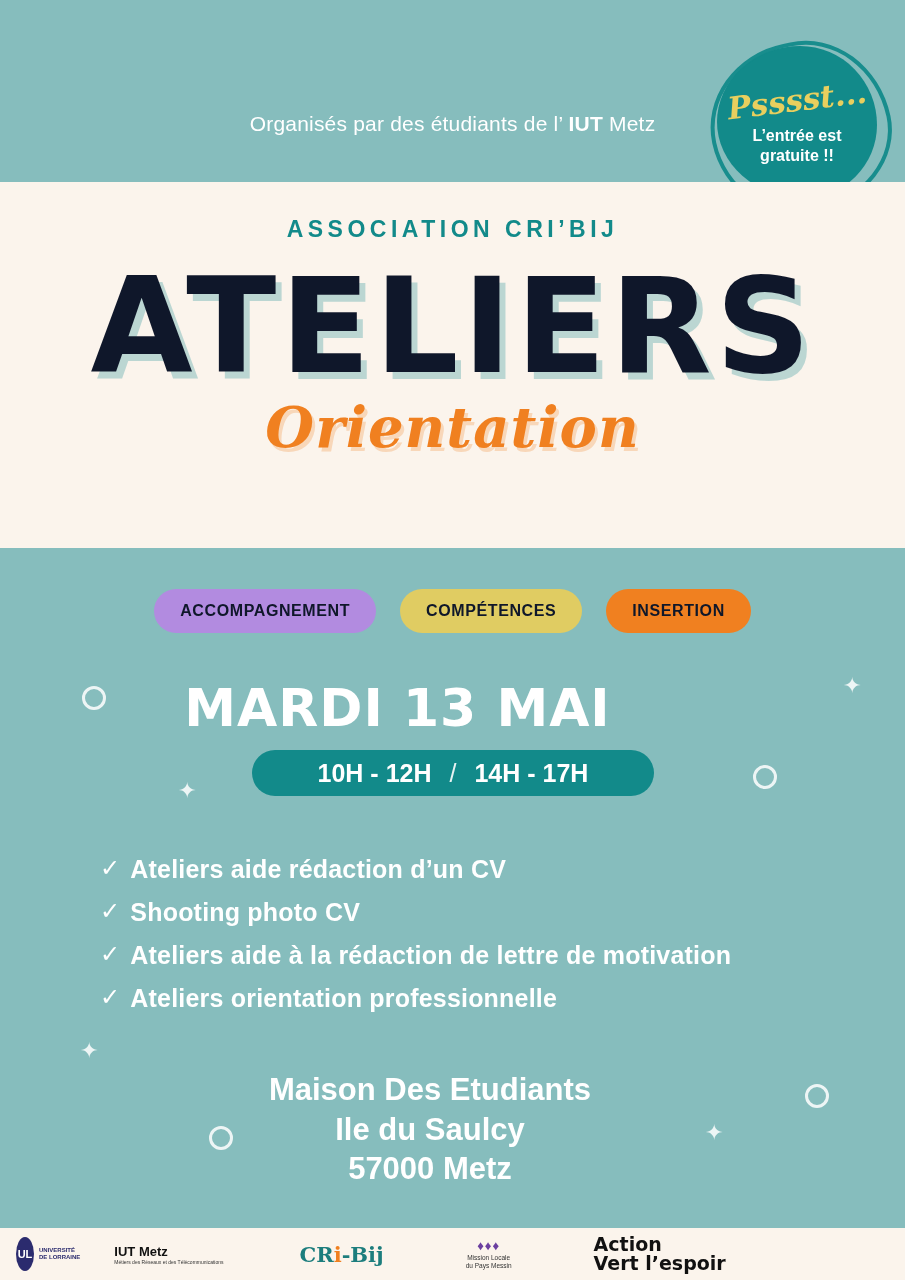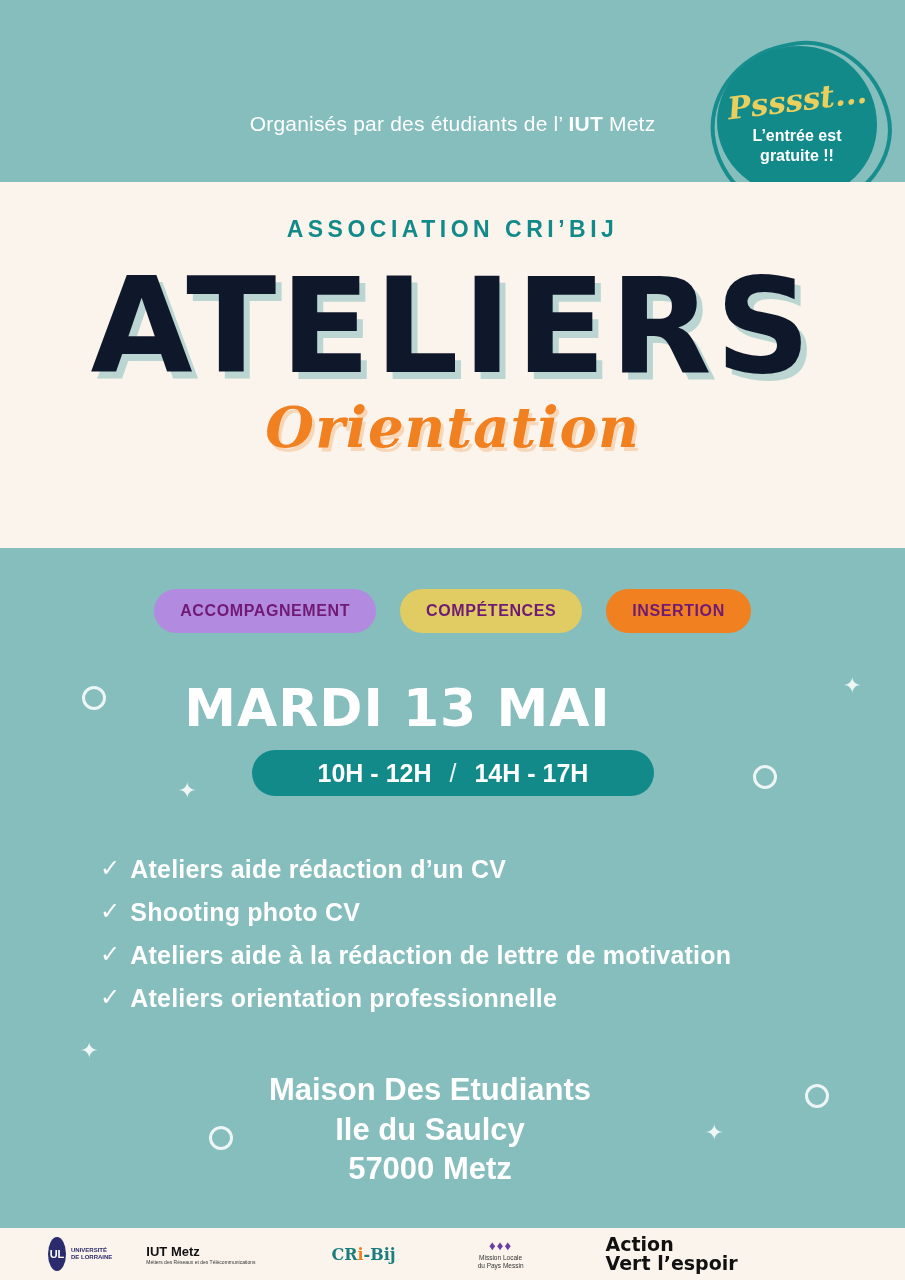--- a/index.html
+++ b/index.html
@@ -160,21 +160,21 @@
     justify-content: center;
     gap: 24px;
   }
   .pill {
     height: 44px;
     border-radius: 22px;
     display: flex;
     align-items: center;
     justify-content: flex-end;
     padding: 0 26px;
-    color: #701a75;
+    color: #0f172a;
     font-size: 16px;
     font-weight: 700;
     letter-spacing: 0.6px;
     white-space: nowrap;
     box-sizing: border-box;
   }
 
   
   .date {
     position: absolute;
@@ -263,26 +263,25 @@
     color: #333;
   }
   .logo-ul-mark {
     width: 18px; height: 34px;
     border-radius: 50%;
     background: #2b2b6e;
     color: #fff;
     font-size: 11px;
     display: flex; align-items: center; justify-content: center;
     font-weight: 700;
-    margin-left: 32px;
   }
   .logo-ul-text { font-size: 6px; line-height: 1.15; color: #2b2b6e; font-weight: 700; }
   .logo-iut { font-size: 13px; font-weight: 700; color: #111; }
   .logo-iut small { display: block; font-size: 5px; font-weight: 400; color: #333; }
-  .logo-crbij { font-size: 16px; font-weight: 700; color: #1c7d7d; font-family: "DejaVu Serif", serif; }
+  .logo-crbij { font-size: 21px; font-weight: 700; color: #1c7d7d; font-family: "DejaVu Serif", serif; }
   .logo-crbij i { color: #f08020; font-style: normal; }
   .logo-ml { font-size: 6.5px; line-height: 1.2; color: #333; text-align: center; }
   .logo-ml .glyphs { font-size: 13px; color: #6b3fa0; letter-spacing: 1px; }
   .logo-action { font-size: 19px; font-weight: 700; color: #111; line-height: 1; font-family: "DejaVu Sans", sans-serif;}
 </style>
 </head>
 <body>
 
 <div class="poster">
 

